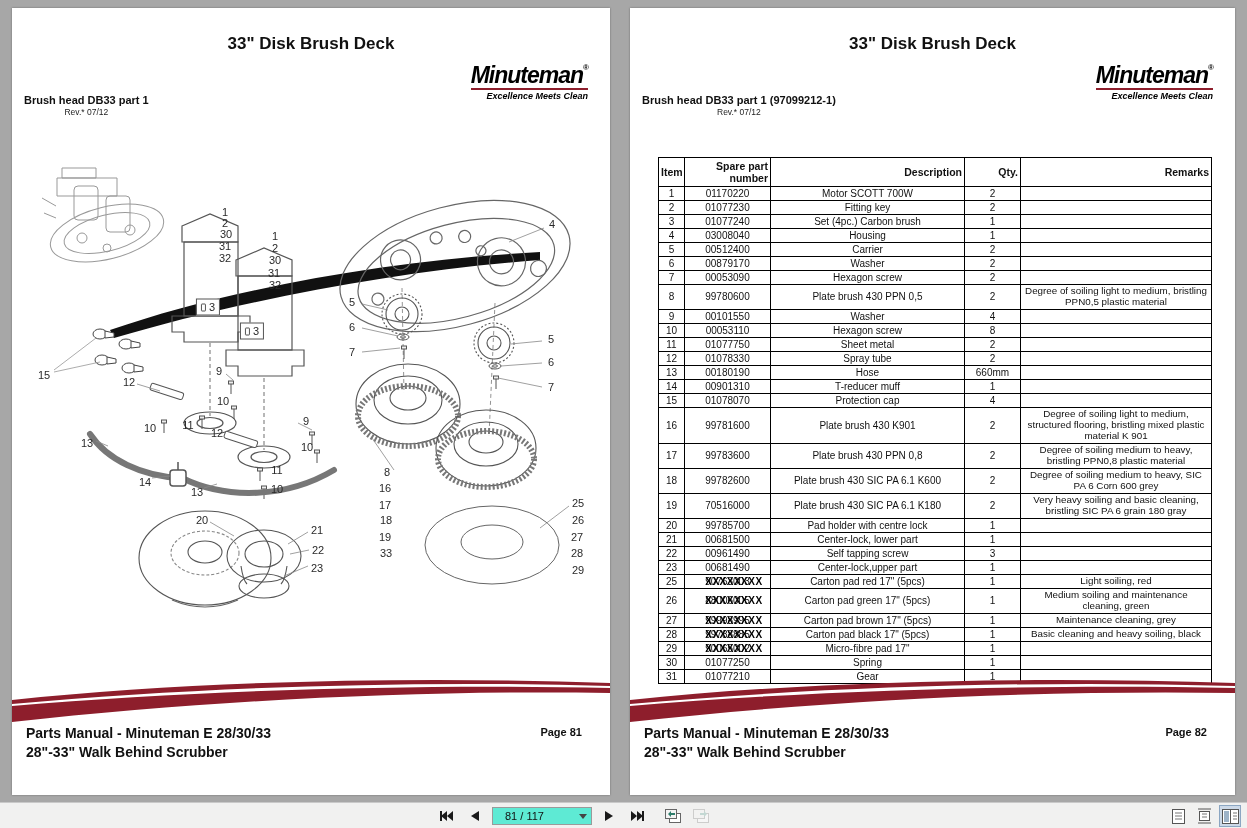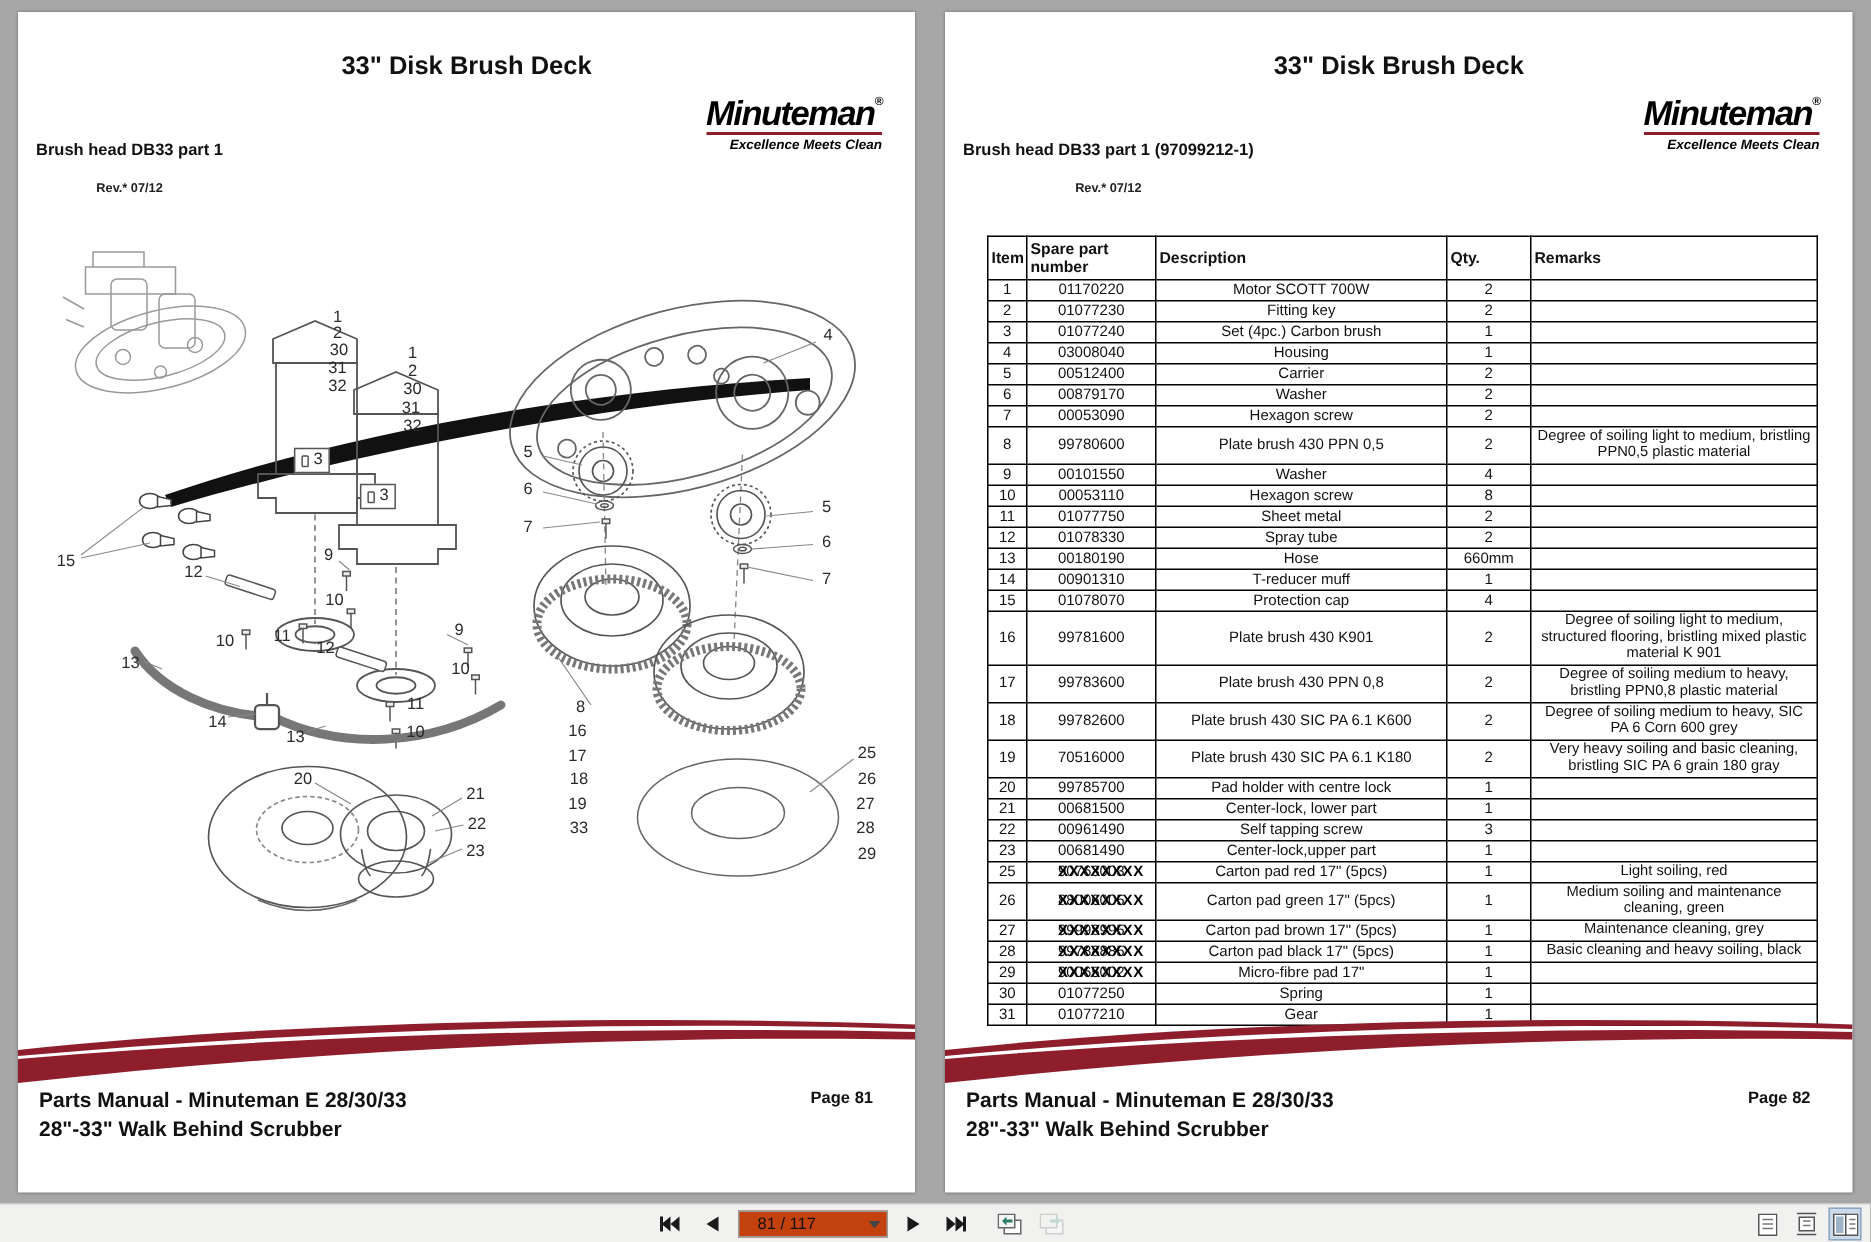--- a/index.html
+++ b/index.html
@@ -13,57 +13,57 @@
   .doc-title { position:absolute; top:26px; left:0; right:0; text-align:center;
                font-size:17px; font-weight:bold; color:#111; }
   .logo { position:absolute; top:56px; right:22px; width:160px; text-align:right; color:#000000; }
   .logo .wordmark { font-size:23px; font-weight:bold; font-style:italic; letter-spacing:-1px;
                     border-bottom:2px solid #8e1e2c; display:inline-block; line-height:1; padding-bottom:1px; }
   .logo .reg { font-size:8px; vertical-align:top; font-style:normal; }
   .logo .tagline { font-size:9px; font-weight:bold; font-style:italic; margin-top:1px; }
 
   .subhead { position:absolute; top:86px; left:12px;text-align:center; }
   .subhead .sub1 { font-size:11px; font-weight:bold; color:#111; }
-  .subhead .rev  { font-size:8.5px; font-weight:bold; color:#222; margin-top:14px; }
+  .subhead .rev  { font-size:8.5px; font-weight:normal; color:#222; margin-top:1px; }
 
   
   .diagram-wrap { position:absolute; left:0; top:130px; width:598px; height:545px; }
   .diagram-wrap svg { position:absolute; inset:0; }
   .callout { position:absolute; transform:translate(-50%,-50%); font-size:11px; color:#2a2a2a;
              white-space:nowrap; line-height:1; }
   .callout.boxed { border:1px solid #555; background:#fff; padding:2px 4px; display:flex; align-items:center; gap:3px; font-size:11px; }
   .part-ref-icon { display:inline-block; width:5px; height:8px; border:1px solid #555; border-radius:1px; }
 
   
   .swoosh { position:absolute; left:0; top:668px; width:100%; height:46px; }
   .footer-text { position:absolute; top:716px; left:14px; right:24px; font-size:14px; font-weight:bold; color:#111; }
   .footer-text .line { line-height:1.35; }
   .footer-page { position:absolute; top:718px; right:28px; font-size:11px; font-weight:bold; color:#111; }
 
   
   table.parts { position:absolute; left:28px; top:149px; width:553px; border-collapse:collapse;
                 font-size:10px; color:#111; table-layout:fixed; }
   table.parts th, table.parts td { border:1px solid #000; padding:1px 3px; vertical-align:middle; }
-  table.parts th { font-weight:bold; text-align:left; font-size:10.5px; padding:2px 2px; }
+  table.parts th { font-weight:bold; text-align:right; font-size:10.5px; padding:2px 2px; }
   table.parts col.c-item { width:26px; } table.parts col.c-pn { width:86px; }
   table.parts col.c-desc { width:194px; } table.parts col.c-qty { width:56px; }
   table.parts col.c-rem { width:191px; }
   td.c-item, td.c-pn, td.c-qty { text-align:center; }
   td.c-desc, td.c-rem { text-align:center; }
   td.c-rem { font-size:9.8px; line-height:1.12; }
   .pn-wrap { position:relative; display:inline-block; }
   .pn-xs { position:absolute; left:0; top:0; width:100%; letter-spacing:0.5px; color:#000; font-weight:bold; }
 
   
   .toolbar { position:absolute; left:0; top:802px; width:1247px; height:26px;
              background:#f1f1f0; border-top:1px solid #c9c9c9; }
   .nav-cluster { position:absolute; left:436px; top:0; height:26px; display:flex; align-items:center; gap:6px; }
   .tb-btn { width:22px; height:20px; display:flex; align-items:center; justify-content:center; cursor:pointer; }
   .tb-btn svg { display:block; }
-  .pagebox { width:100px; height:18px; background:#c2410c; border:1px solid #9a9a9a; display:flex;
+  .pagebox { width:100px; height:18px; background:#5eead4; border:1px solid #9a9a9a; display:flex;
              align-items:center; font-size:11px; color:#111; padding-left:12px; position:relative; cursor:pointer; }
   .pagebox .caret { position:absolute; right:4px; top:6px; width:0; height:0;
                     border-left:4px solid transparent; border-right:4px solid transparent; border-top:5px solid #444; }
   .view-cluster { position:absolute; right:6px; top:0; height:26px; display:flex; align-items:center; gap:4px; }
   .layout-btn { width:22px; height:22px; display:flex; align-items:center; justify-content:center; cursor:pointer; border:1px solid transparent; }
   .layout-btn.selected { background:#ccd9e8; border:1px solid #8ba6c2; }
 </style>
 </head>
 <body>
 

